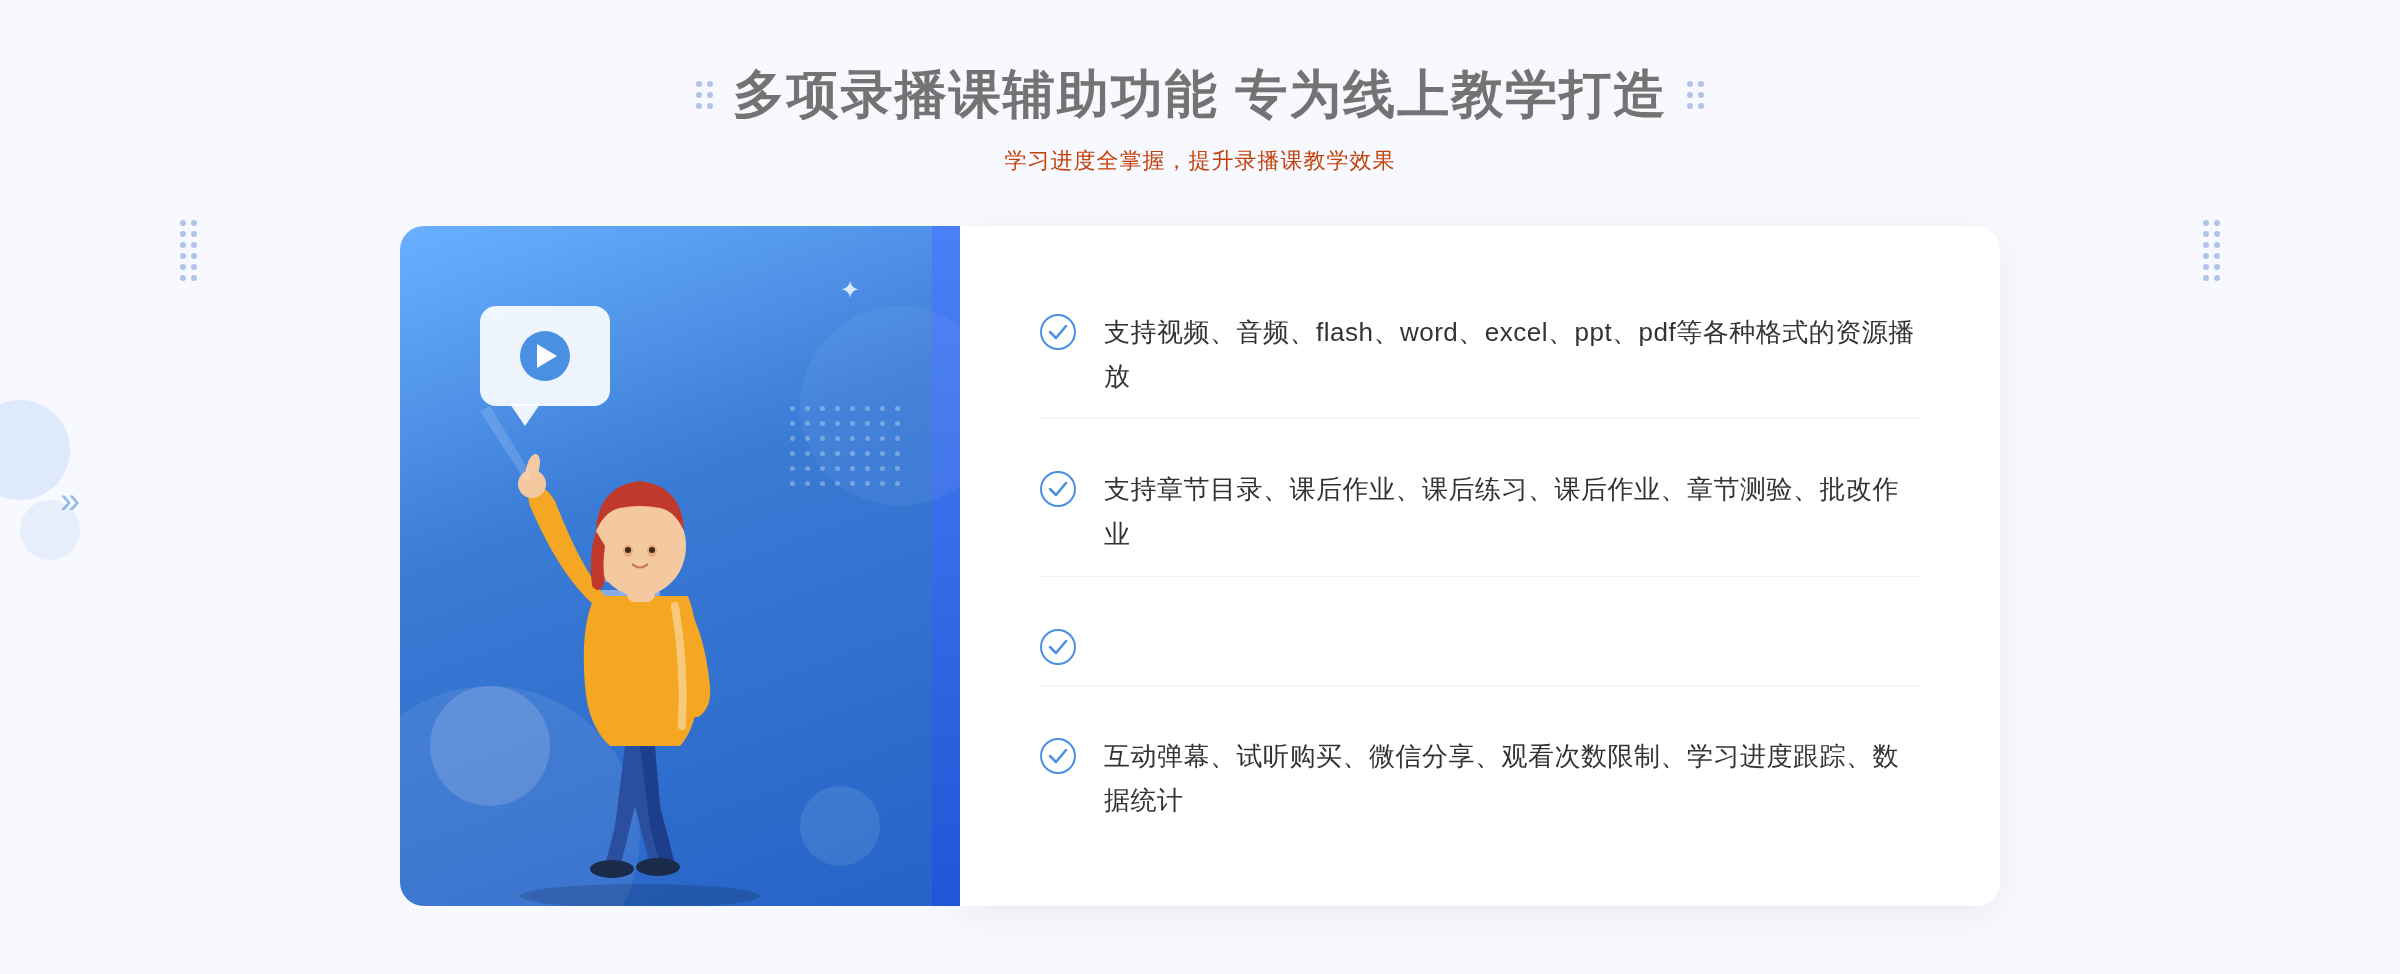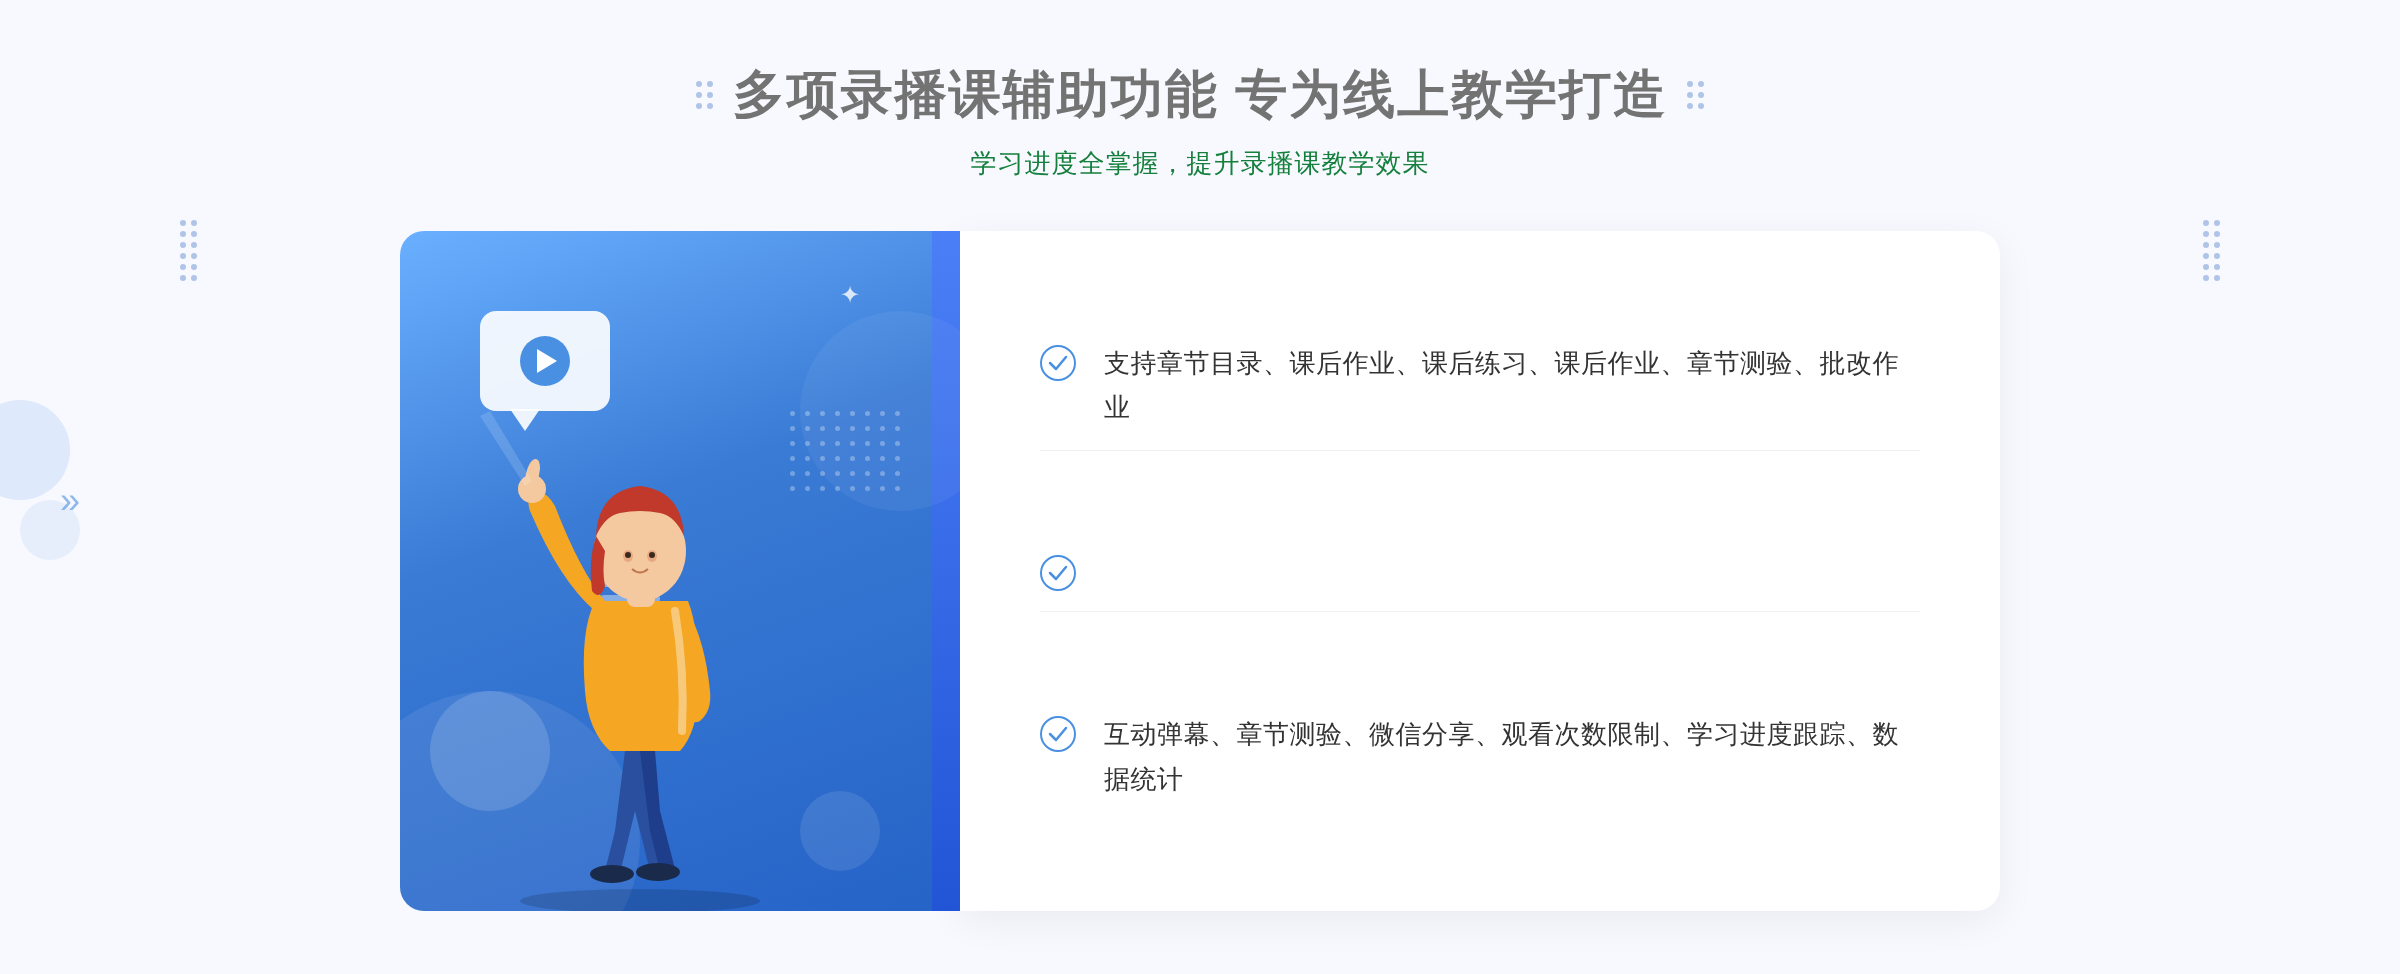--- a/index.html
+++ b/index.html
@@ -102,22 +102,22 @@
     }
 
     .main-title {
       font-size: 52px;
       font-weight: 700;
       color: #737373;
       letter-spacing: 2px;
     }
 
     .subtitle {
-      font-size: 26px;
-      color: #15803d;
+      font-size: 22px;
+      color: #c2410c;
       letter-spacing: 1px;
     }
 
     
     .content-area {
       display: flex;
       width: 1600px;
       gap: 0;
       position: relative;
     }
@@ -535,20 +535,29 @@
 
         <path d="M235 280 Q245 340 242 400" stroke="rgba(255,255,255,0.4)" stroke-width="8" fill="none" stroke-linecap="round"></path>
 
         <path d="M92 150 L50 80 L40 85 L85 155 Z" fill="rgba(255,255,255,0.15)"></path>
       </svg>
 
     </div>
 
     <div class="features-panel">
 
+      <div class="feature-item">
+        <div class="check-icon">
+          <svg viewBox="0 0 36 36" xmlns="http://www.w3.org/2000/svg">
+            <circle cx="18" cy="18" r="17" fill="none" stroke="#4a90e2" stroke-width="2"></circle>
+            <polyline points="10,18 16,24 26,12" stroke="#4a90e2" stroke-width="2.5" fill="none" stroke-linecap="round" stroke-linejoin="round"></polyline>
+          </svg>
+        </div>
+        <span class="feature-text">支持视频、音频、flash、word、excel、ppt、pdf等各种格式的资源播放</span>
+      </div>
 
       <div class="feature-item">
         <div class="check-icon">
           <svg viewBox="0 0 36 36" xmlns="http://www.w3.org/2000/svg">
             <circle cx="18" cy="18" r="17" fill="none" stroke="#4a90e2" stroke-width="2"></circle>
             <polyline points="10,18 16,24 26,12" stroke="#4a90e2" stroke-width="2.5" fill="none" stroke-linecap="round" stroke-linejoin="round"></polyline>
           </svg>
         </div>
         <span class="feature-text">支持章节目录、课后作业、课后练习、课后作业、章节测验、批改作业</span>
       </div>
@@ -562,19 +571,19 @@
         </div>
       </div>
 
       <div class="feature-item">
         <div class="check-icon">
           <svg viewBox="0 0 36 36" xmlns="http://www.w3.org/2000/svg">
             <circle cx="18" cy="18" r="17" fill="none" stroke="#4a90e2" stroke-width="2"></circle>
             <polyline points="10,18 16,24 26,12" stroke="#4a90e2" stroke-width="2.5" fill="none" stroke-linecap="round" stroke-linejoin="round"></polyline>
           </svg>
         </div>
-        <span class="feature-text">互动弹幕、章节测验、微信分享、观看次数限制、学习进度跟踪、数据统计</span>
+        <span class="feature-text">互动弹幕、试听购买、微信分享、观看次数限制、学习进度跟踪、数据统计</span>
       </div>
 
     </div>
   </div>
 
 </div>
 
 </body></html>

